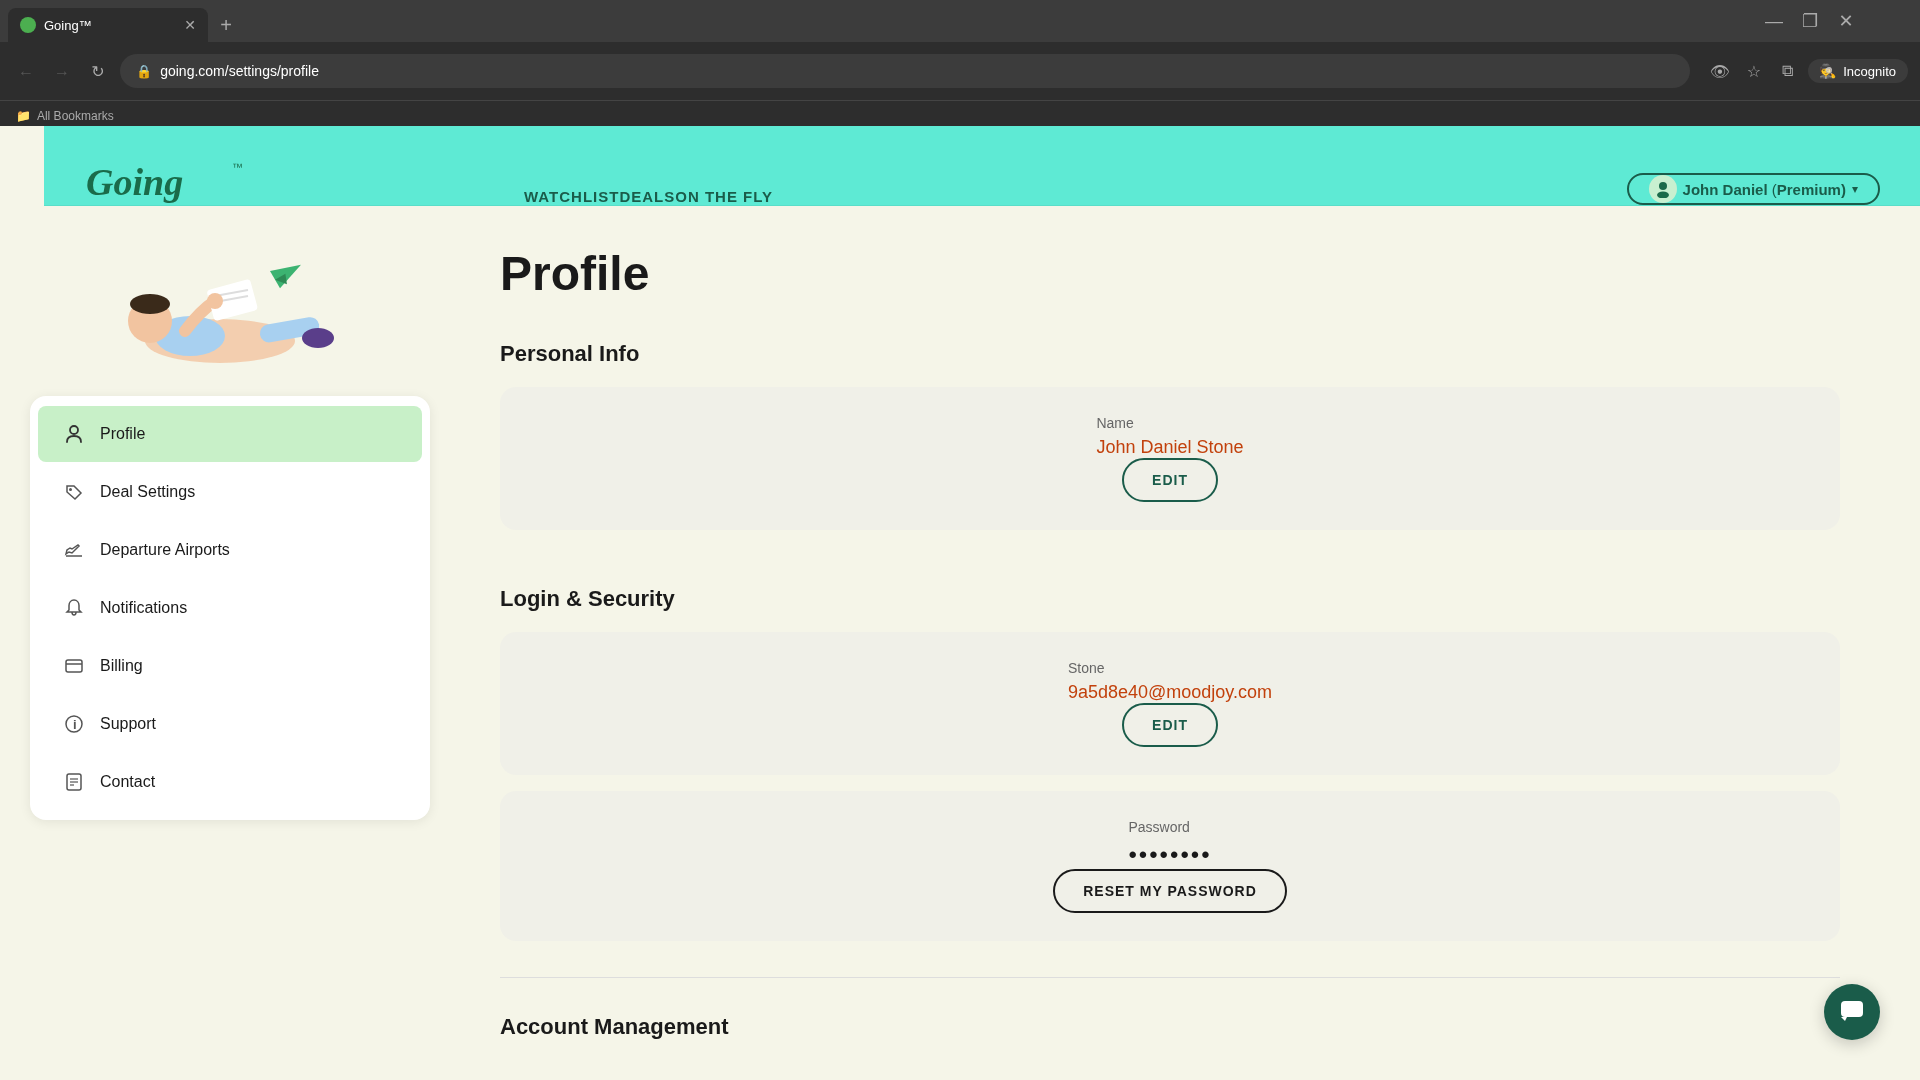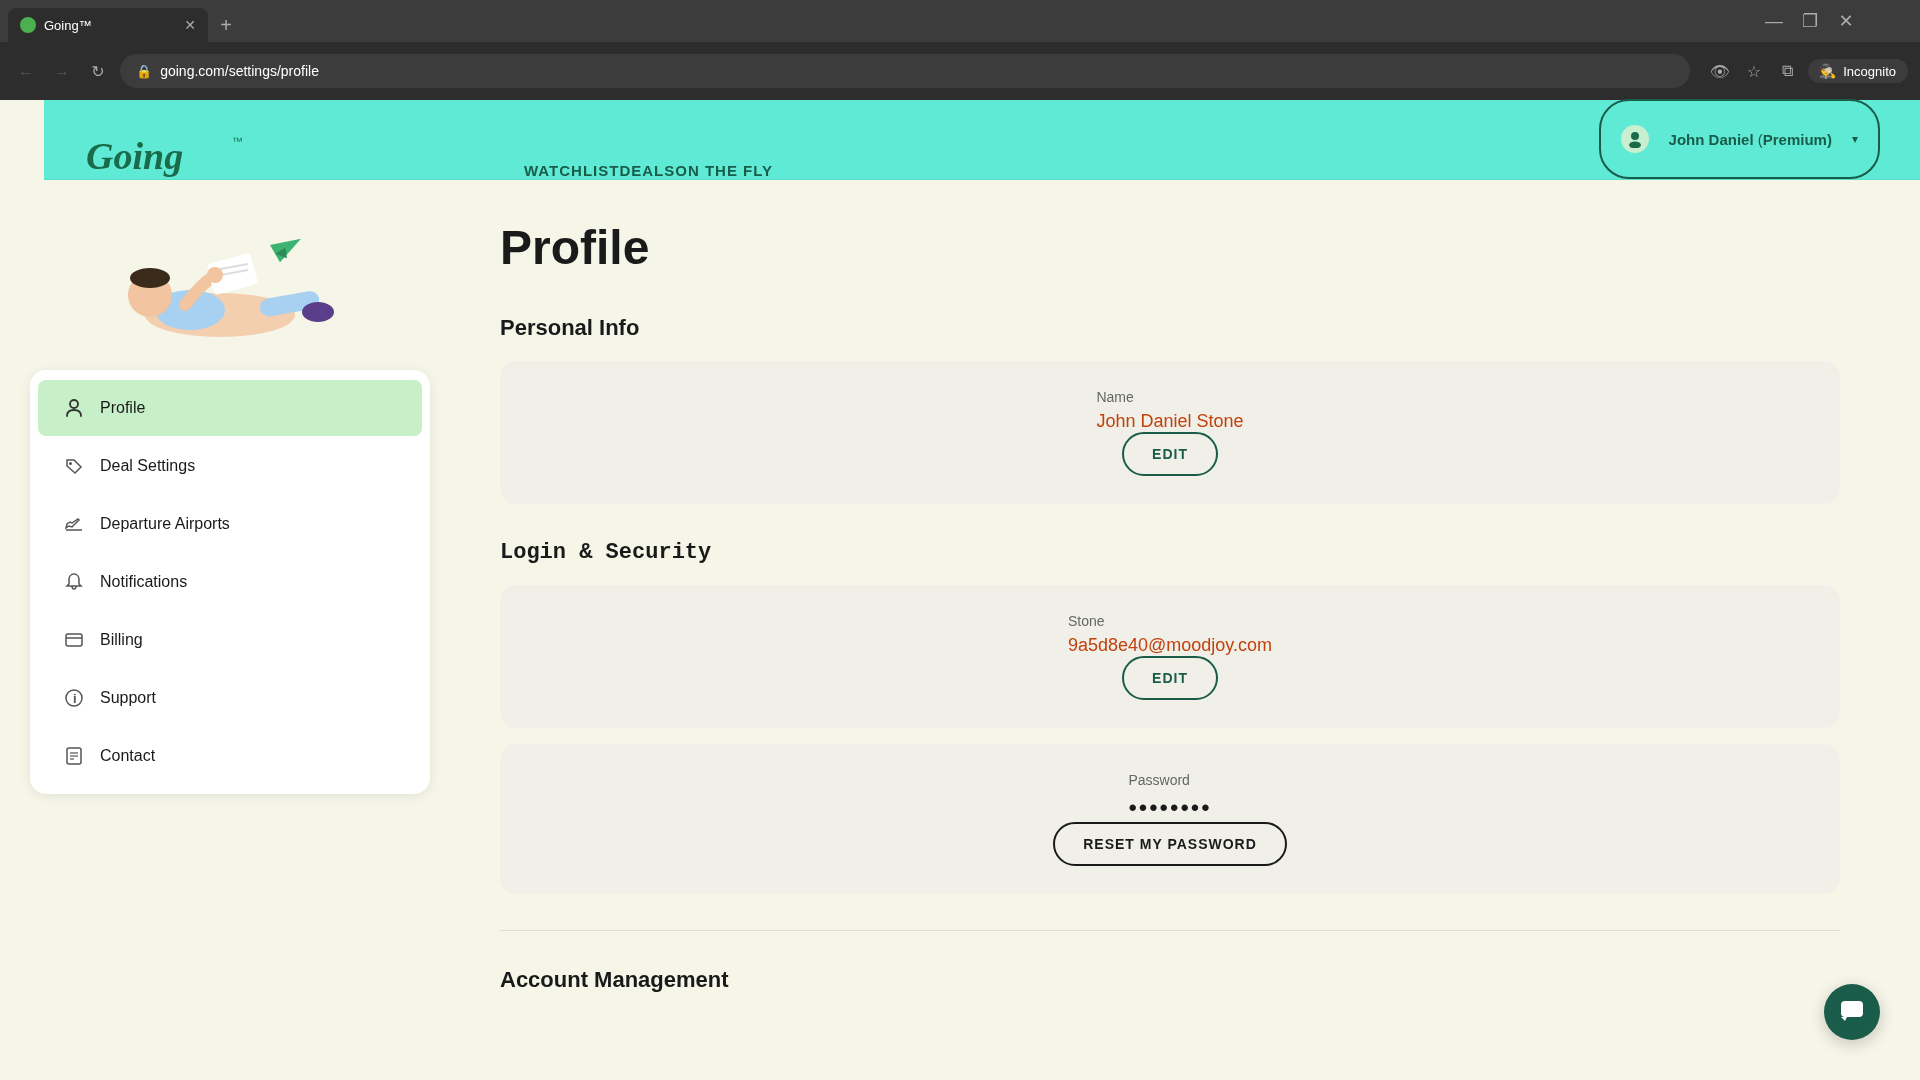--- a/index.html
+++ b/index.html
@@ -6,21 +6,21 @@
     body {
       font-family: -apple-system, BlinkMacSystemFont, 'Segoe UI', sans-serif;
       background: #f5f5e8;
       min-height: 1080px;
       width: 1920px;
     }
 
     
     .browser-chrome {
       background: #eab308;
-      height: 100px;
+      height: 126px;
     }
     .browser-tab-bar {
       background: #3c3c3c;
       height: 42px;
       display: flex;
       align-items: flex-end;
       padding: 0 8px;
     }
     .browser-tab {
       background: #2d2d2d;
@@ -153,24 +153,24 @@
       letter-spacing: 1px;
       text-transform: uppercase;
       cursor: pointer;
       text-decoration: none;
     }
     .user-menu {
       margin-left: auto;
       background: transparent;
       border: 2px solid #1a5c4a;
       border-radius: 30px;
-      padding: 24px 20px;
-      display: flex;
-      align-items: center;
-      gap: 20px;
+      padding: 0 20px;
+      display: flex;
+      align-items: center;
+      gap: 6px;
       cursor: pointer;
     }
     .user-avatar {
       width: 28px; height: 28px;
       background: #c8f0d0;
       border-radius: 50%;
       display: flex; align-items: center; justify-content: center;
       font-size: 14px;
       color: #1a5c4a;
     }
@@ -522,21 +522,21 @@
 
       <h2 class="section-title">Personal Info</h2>
       <div class="info-card">
         <div>
           <div class="info-label">Name</div>
           <div class="info-value">John Daniel Stone</div>
         </div>
         <button class="edit-btn">EDIT</button>
       </div>
 
-      <h2 class="section-title" style="margin-top:36px;font-family:Liberation Mono, monospace;">Login &amp; Security</h2>
+      <h2 class="section-title" style="margin-top:56px;">Login &amp; Security</h2>
       <div class="info-card">
         <div>
           <div class="info-label">Stone</div>
           <div class="info-value">9a5d8e40@moodjoy.com</div>
         </div>
         <button class="edit-btn">EDIT</button>
       </div>
       <div class="info-card">
         <div>
           <div class="info-label">Password</div>

